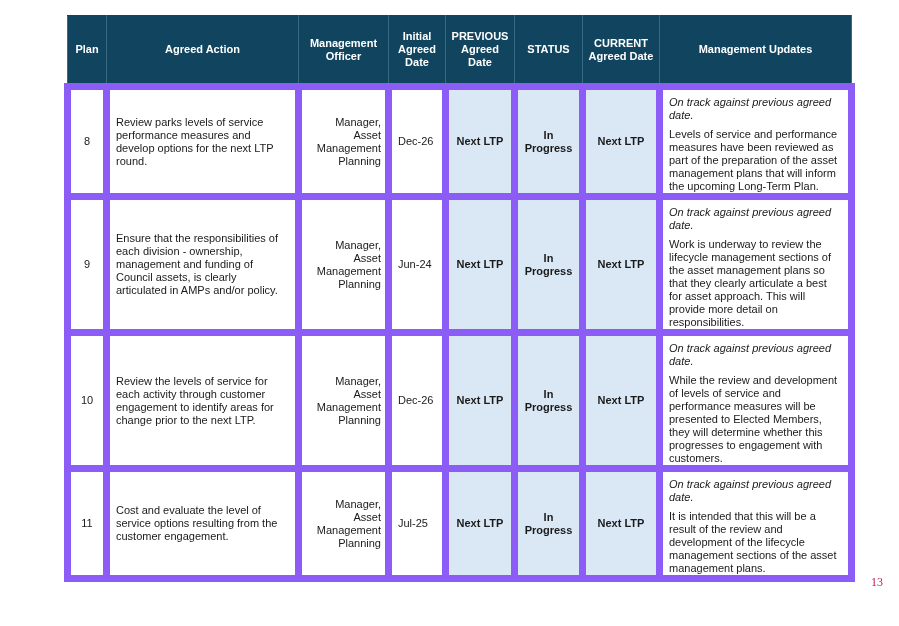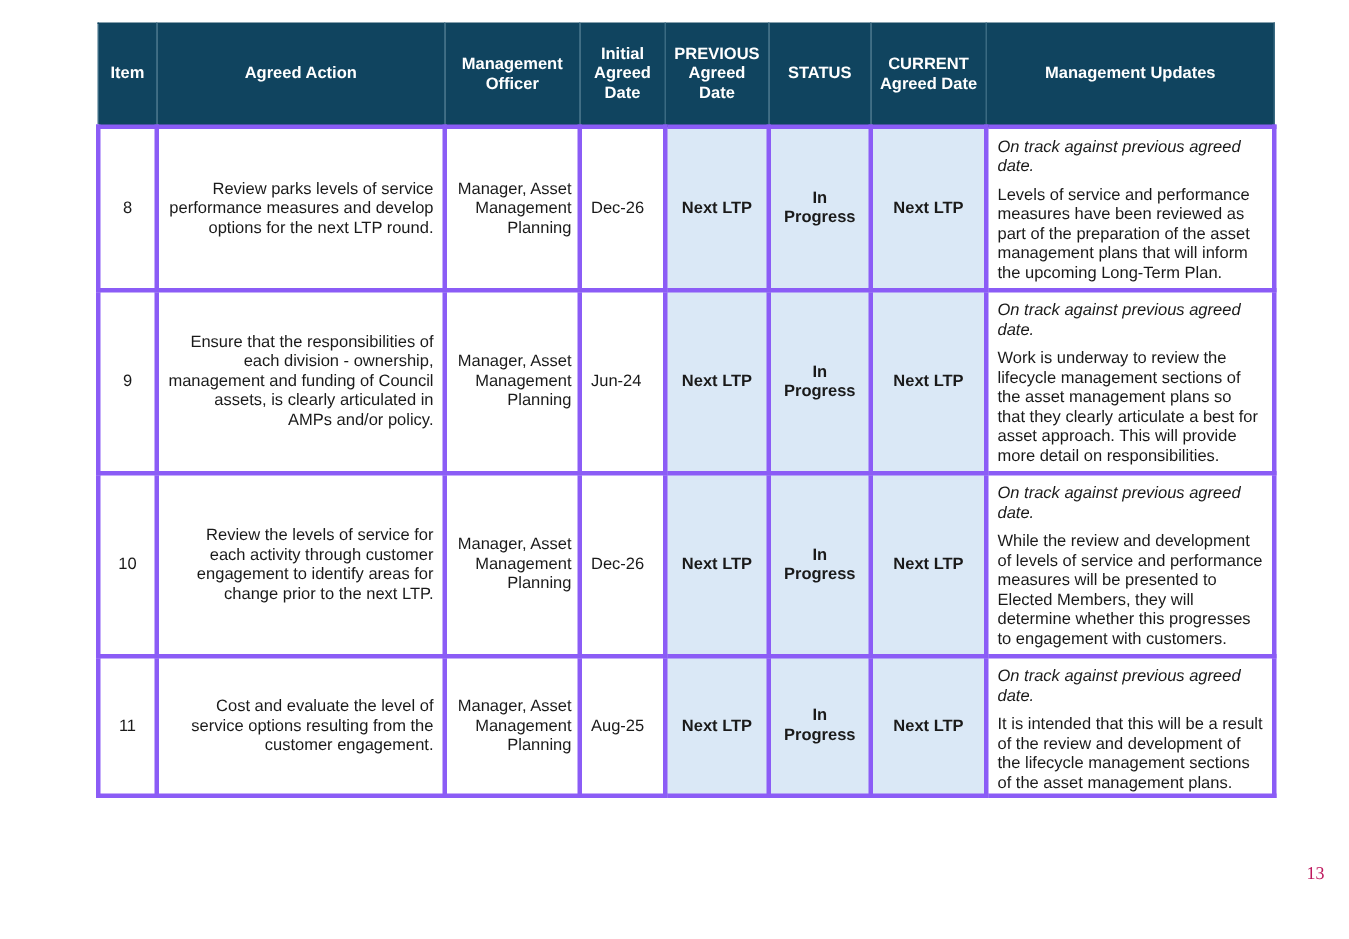--- a/index.html
+++ b/index.html
@@ -3,23 +3,23 @@
 <meta charset="utf-8">
 <style>
   html, body { margin: 0; padding: 0; background: #ffffff; }
   body { width: 899px; height: 626px; position: relative; overflow: hidden;
          font-family: "Liberation Sans", sans-serif; color: #1a1a1a; }
   .tbl { position: absolute; left: 64px; top: 15px; border-collapse: collapse;
          table-layout: fixed; font-size: 11px; line-height: 13px; }
   .tbl th { background: #10445f; color: #ffffff; font-weight: bold; text-align: center;
             vertical-align: middle; height: 67px; padding: 0 3px;
             border-left: 1px solid #3a6a82; border-right: 1px solid #3a6a82; border-top: 1px solid #10445f; }
-  .tbl td { border: 3px solid #8b5cf6; vertical-align: middle; padding: 0 6px; }
+  .tbl td { border: 7px solid #8b5cf6; vertical-align: middle; padding: 0 6px; }
   .c-item { text-align: center; }
-  .c-action { text-align: right; }
+  .c-action { text-align: left; }
   .c-officer { text-align: right; padding: 0 4px !important; }
   .c-initial { }
   .c-prev, .c-status, .c-curr { background: #dae8f6; text-align: center; font-weight: bold; }
   .c-upd { text-align: left; vertical-align: top !important; padding: 6px 6px 0 6px !important; }
   .upd-status { font-style: italic; margin: 0 0 6px 0; }
   .upd-text { margin: 0; }
   .page-num { position: absolute; left: 871px; top: 575px; font-family: "Liberation Serif", serif;
               font-size: 12px; color: #be185d; }
 </style>
 </head>
@@ -31,21 +31,21 @@
     <col style="width:192px">
     <col style="width:90px">
     <col style="width:57px">
     <col style="width:69px">
     <col style="width:68px">
     <col style="width:77px">
     <col style="width:192px">
   </colgroup>
   <thead>
     <tr>
-      <th>Item</th>
+      <th>Plan</th>
       <th>Agreed Action</th>
       <th>Management Officer</th>
       <th>Initial Agreed Date</th>
       <th>PREVIOUS Agreed Date</th>
       <th>STATUS</th>
       <th>CURRENT Agreed Date</th>
       <th>Management Updates</th>
     </tr>
   </thead>
   <tbody>
@@ -85,21 +85,21 @@
       <td class="c-curr">Next LTP</td>
       <td class="c-upd">
         <p class="upd-status">On track against previous agreed date.</p>
         <p class="upd-text">While the review and development of levels of service and performance measures will be presented to Elected Members, they will determine whether this progresses to engagement with customers.</p>
       </td>
     </tr>
     <tr style="height:90px">
       <td class="c-item">11</td>
       <td class="c-action">Cost and evaluate the level of service options resulting from the customer engagement.</td>
       <td class="c-officer">Manager, Asset Management Planning</td>
-      <td class="c-initial">Aug-25</td>
+      <td class="c-initial">Jul-25</td>
       <td class="c-prev">Next LTP</td>
       <td class="c-status">In Progress</td>
       <td class="c-curr">Next LTP</td>
       <td class="c-upd">
         <p class="upd-status">On track against previous agreed date.</p>
         <p class="upd-text">It is intended that this will be a result of the review and development of the lifecycle management sections of the asset management plans.</p>
       </td>
     </tr>
   </tbody>
 </table>

